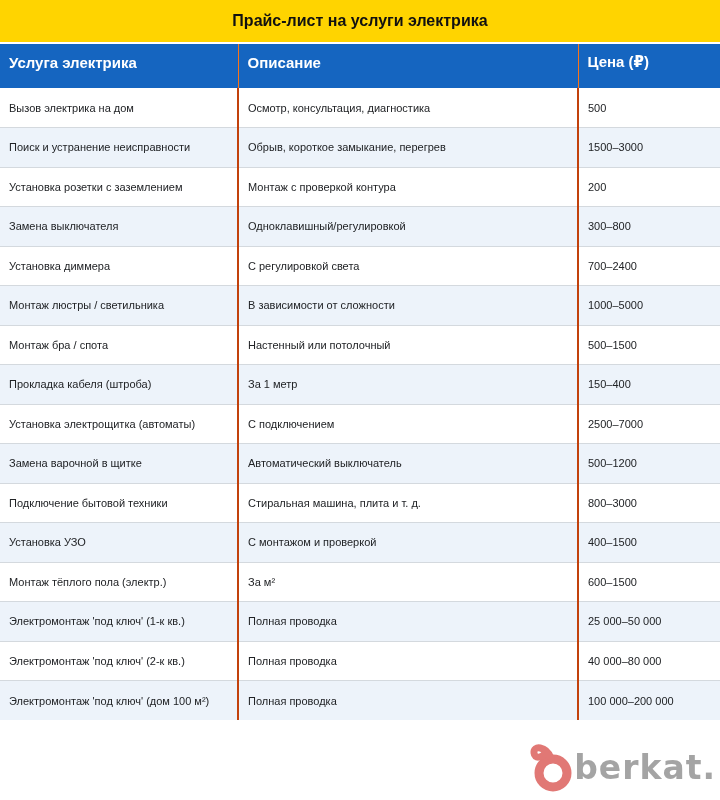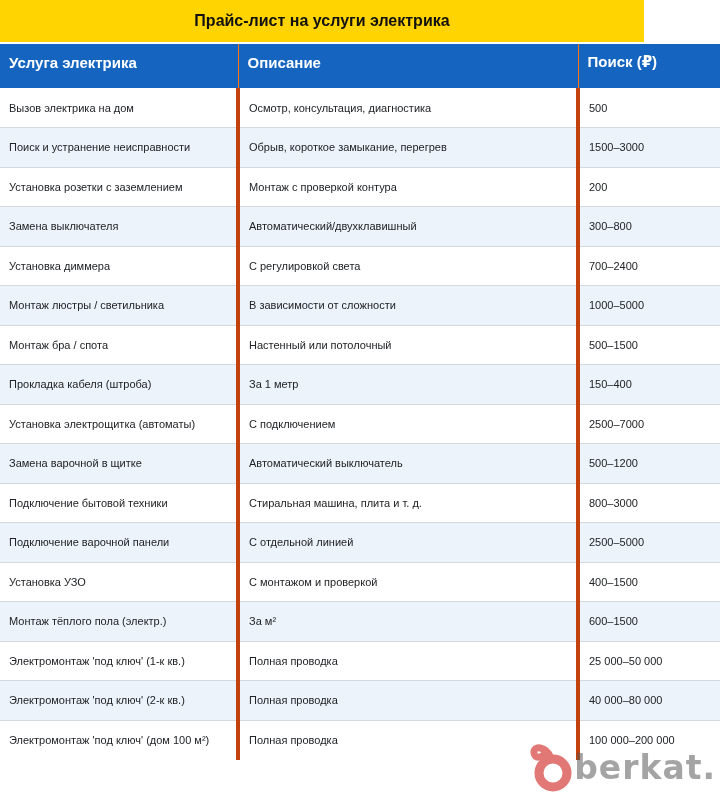--- a/index.html
+++ b/index.html
@@ -7,21 +7,21 @@
   .page {
     position: relative;
     width: 720px;
     height: 800px;
     overflow: hidden;
     background: #ffffff;
     font-family: "Liberation Sans", "DejaVu Sans", sans-serif;
     color: #212326;
   }
   .title-bar {
-    width: 644px;
+    width: 720px;
     height: 42px;
     background: #FFD400;
     display: flex;
     align-items: center;
     justify-content: center;
     font-size: 16px;
     font-weight: bold;
     color: #111111;
   }
   .gap { height: 2px; background: #ffffff; }
@@ -48,21 +48,21 @@
   tbody td {
     height: 39.5px;
     font-size: 11px;
     padding: 0 0 0 9px;
     white-space: nowrap;
     overflow: visible;
     vertical-align: middle;
     border-top: 1px solid #D4D9DE;
   }
   tbody tr:first-child td { border-top: none; }
-  tbody td + td { border-left: 4px solid #c2410c; }
+  tbody td + td { border-left: 2px solid #c2410c; }
   tbody tr:nth-child(even) td { background: #EDF3FA; }
   tbody tr:nth-child(odd) td { background: #ffffff; }
   tbody tr:nth-child(even) { background: #EDF3FA; }
   .watermark {
     position: absolute;
     right: 4px;
     bottom: 6px;
     display: flex;
     align-items: center;
     pointer-events: none;
@@ -88,21 +88,21 @@
   <table class="price-table">
     <colgroup>
       <col class="c1">
         <col class="c2">
         <col class="c3">
     </colgroup>
     <thead>
       <tr>
         <th>Услуга электрика</th>
         <th>Описание</th>
-        <th>Поиск (₽)</th>
+        <th>Цена (₽)</th>
       </tr>
     </thead>
     <tbody id="rows">
   <tr>
     <td class="cell-service">Вызов электрика на дом</td>
     <td class="cell-description">Осмотр, консультация, диагностика</td>
     <td class="cell-price">500</td>
   </tr>
 
   <tr>
@@ -113,21 +113,21 @@
 
 
   <tr>
     <td class="cell-service">Установка розетки с заземлением</td>
     <td class="cell-description">Монтаж с проверкой контура</td>
     <td class="cell-price">200</td>
   </tr>
 
   <tr>
     <td class="cell-service">Замена выключателя</td>
-    <td class="cell-description">Автоматический/двухклавишный</td>
+    <td class="cell-description">Одноклавишный/регулировкой</td>
     <td class="cell-price">300–800</td>
   </tr>
 
   <tr>
     <td class="cell-service">Установка диммера</td>
     <td class="cell-description">С регулировкой света</td>
     <td class="cell-price">700–2400</td>
   </tr>
 
   <tr>
@@ -159,25 +159,20 @@
     <td class="cell-description">Автоматический выключатель</td>
     <td class="cell-price">500–1200</td>
   </tr>
 
   <tr>
     <td class="cell-service">Подключение бытовой техники</td>
     <td class="cell-description">Стиральная машина, плита и т. д.</td>
     <td class="cell-price">800–3000</td>
   </tr>
 
-  <tr>
-    <td class="cell-service">Подключение варочной панели</td>
-    <td class="cell-description">С отдельной линией</td>
-    <td class="cell-price">2500–5000</td>
-  </tr>
 
   <tr>
     <td class="cell-service">Установка УЗО</td>
     <td class="cell-description">С монтажом и проверкой</td>
     <td class="cell-price">400–1500</td>
   </tr>
 
   <tr>
     <td class="cell-service">Монтаж тёплого пола (электр.)</td>
     <td class="cell-description">За м²</td>

